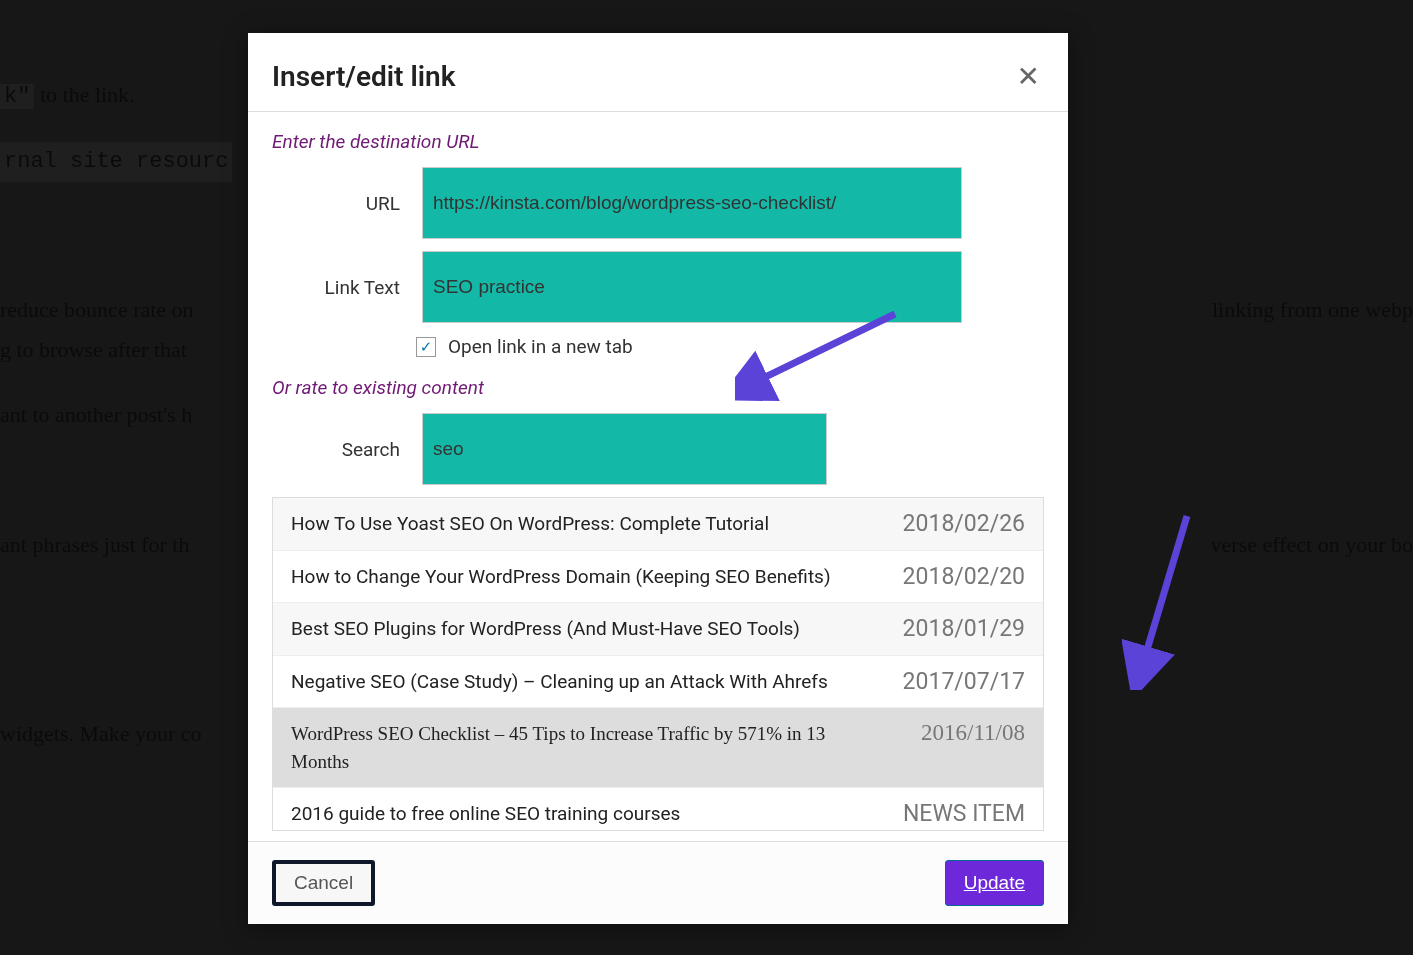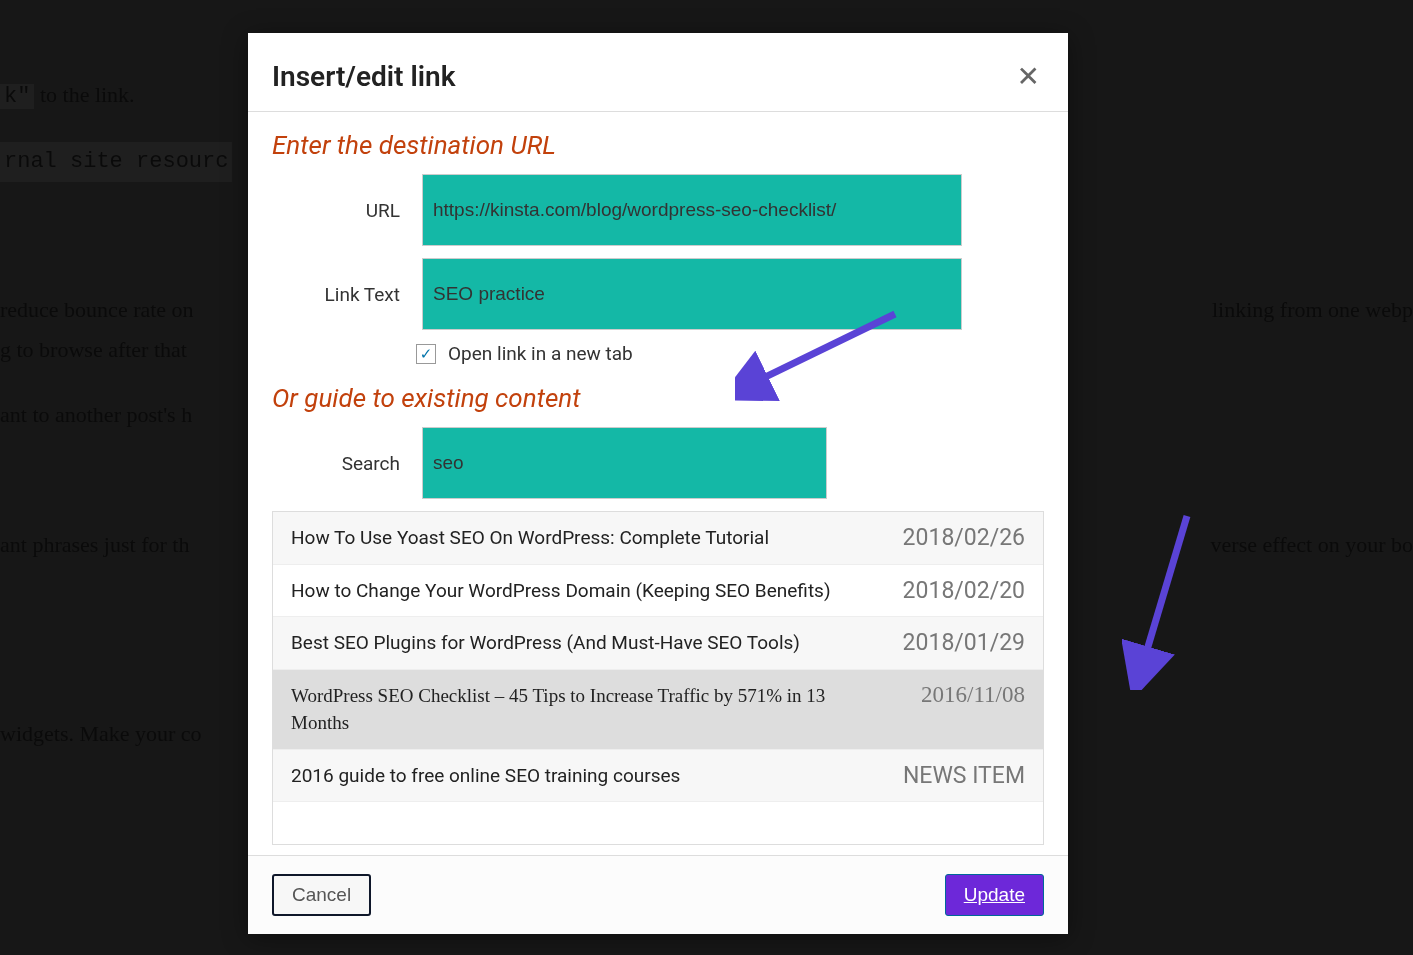--- a/index.html
+++ b/index.html
@@ -54,22 +54,22 @@
   cursor: pointer;
   background: none;
   border: none;
   padding: 4px;
 }
 .modal-body {
   padding: 18px 24px 10px 24px;
 }
 .section-label {
   font-style: italic;
-  color: #c2410c;
-  font-size: 26px;
+  color: #701a75;
+  font-size: 19px;
   margin-bottom: 14px;
 }
 .form-row {
   display: flex;
   align-items: center;
   margin-bottom: 12px;
   gap: 22px;
 }
 .form-label {
   width: 128px;
@@ -141,21 +141,21 @@
   border-top: 1px solid #ddd;
 }
 .btn {
   padding: 8px 18px;
   font-size: 19px;
   border-radius: 3px;
   cursor: pointer;
 }
 .btn-cancel {
   background: #f7f7f7;
-  border: 2px solid #0f172a;
+  border: 4px solid #0f172a;
   color: #555;
 }
 .btn-primary {
   background: #6d28d9;
   border: 1px solid #006799;
   color: #fff;
   text-decoration: underline;
 }
 .arrow {
   position: absolute;
@@ -199,39 +199,43 @@
     <div class="form-row">
       <div class="form-label">Link Text</div>
       <input class="form-input" value="SEO practice" style="">
     </div>
 
     <div class="checkbox-row">
       <div class="checkbox">✓</div>
       <div class="checkbox-text">Open link in a new tab</div>
     </div>
 
-    <div class="section-label">Or guide to existing content</div>
+    <div class="section-label">Or rate to existing content</div>
 
     <div class="form-row">
       <div class="form-label">Search</div>
       <input class="form-input short" value="seo" style="">
     </div>
 
     <div class="results" id="results-list">
         <div class="result-item">
           <div class="result-title">How To Use Yoast SEO On WordPress: Complete Tutorial</div>
           <div class="result-date">2018/02/26</div>
         </div>
         <div class="result-item">
           <div class="result-title">How to Change Your WordPress Domain (Keeping SEO Benefits)</div>
           <div class="result-date">2018/02/20</div>
         </div>
         <div class="result-item">
           <div class="result-title">Best SEO Plugins for WordPress (And Must-Have SEO Tools)</div>
           <div class="result-date">2018/01/29</div>
+        </div>
+        <div class="result-item">
+          <div class="result-title">Negative SEO (Case Study) – Cleaning up an Attack With Ahrefs</div>
+          <div class="result-date">2017/07/17</div>
         </div>
         <div class="result-item selected">
           <div class="result-title">WordPress SEO Checklist – 45 Tips to Increase Traffic by 571% in 13 Months</div>
           <div class="result-date">2016/11/08</div>
         </div>
         <div class="result-item">
           <div class="result-title">2016 guide to free online SEO training courses</div>
           <div class="result-date">NEWS ITEM</div>
         </div>
       </div>

